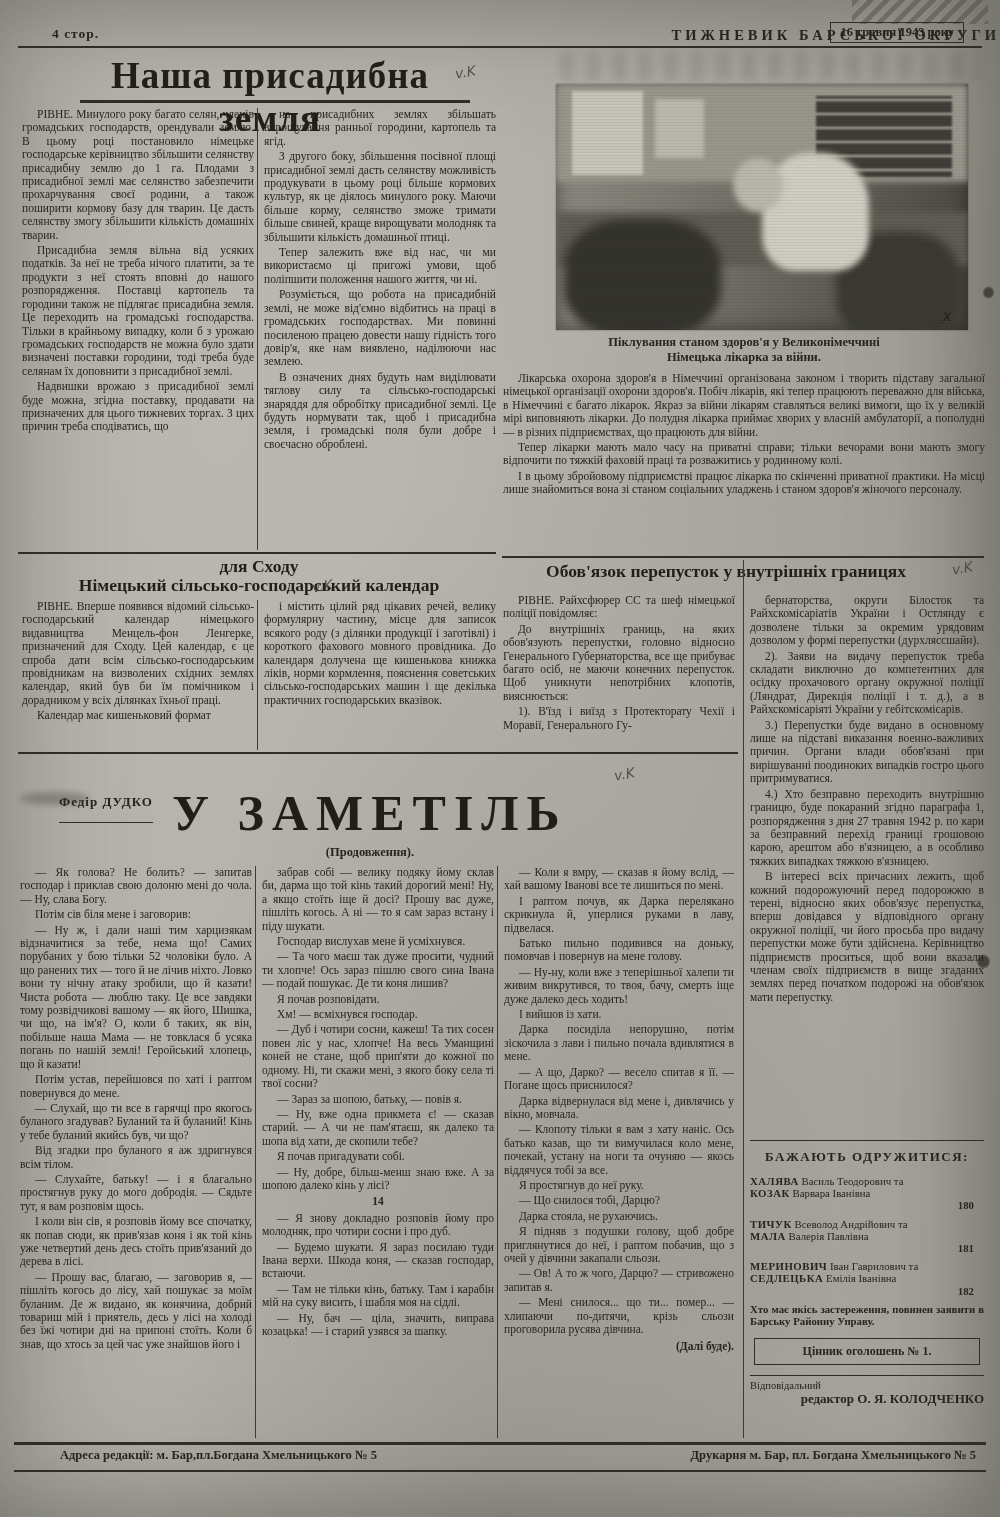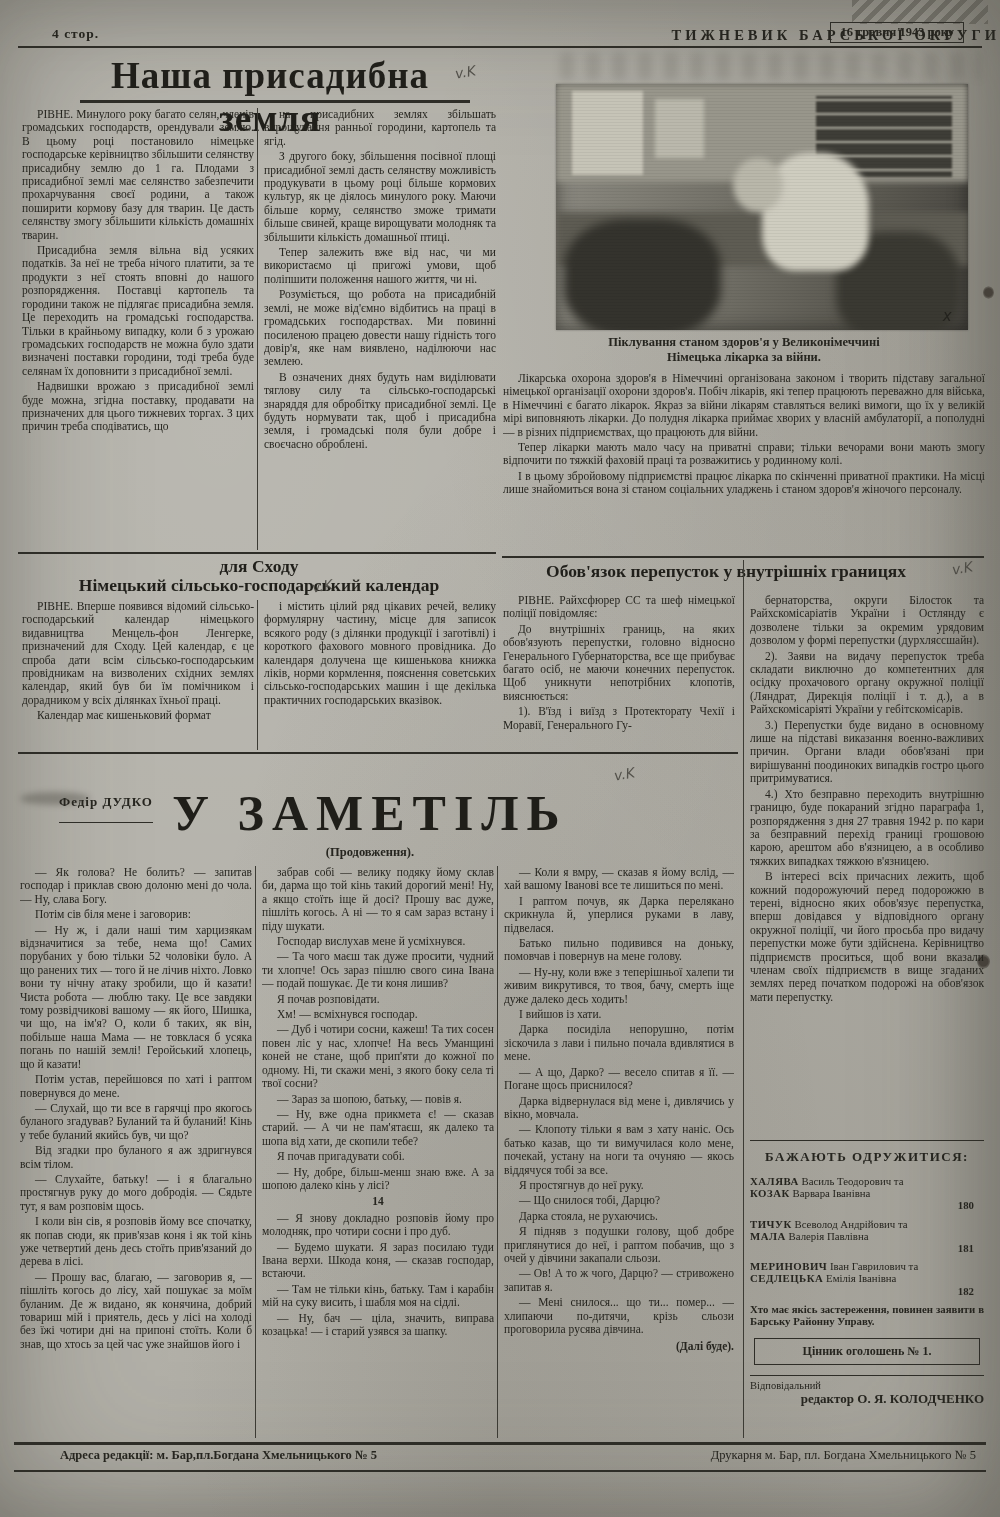--- a/index.html
+++ b/index.html
@@ -71,21 +71,21 @@
   .m-entry b { letter-spacing:.5px; }
   .m-num { text-align:right; font-weight:bold; padding-right:10px; }
   .m-note { font-size:10.8px; line-height:12.5px; font-weight:bold; text-align:justify; margin:6px 0 10px 0; }
   .price-box { border:1.5px solid #2e2d27; text-align:center; font-weight:bold; font-size:12px; padding:5px 0; margin:0 4px 10px 4px; }
   .editor-block { border-top:1px solid #2e2d27; padding-top:4px; }
   .editor-label { font-size:10.5px; }
   .editor-name { font-weight:bold; font-size:13px; text-align:right; }
 
   
   .footer-left  { left:28px; top:1448px; font-weight:bold; font-size:12.5px;margin-left:32px; }
-  .footer-right { right:24px; top:1448px; font-weight:normal; font-size:12.5px; }
+  .footer-right { right:24px; top:1448px; font-weight:bold; font-size:12.5px; }
 
   
   .hand { position:absolute; font-family:"DejaVu Sans",sans-serif; font-style:italic; font-size:14px; color:#44423c; transform:rotate(-10deg); opacity:.85; }
   .smudge { position:absolute; border-radius:50%; filter:blur(3px); }
   .spot { position:absolute; border-radius:50%; background:radial-gradient(circle,#46413a 0 45%, rgba(70,65,58,.4) 70%, transparent 75%); }
   .corner-stamp { position:absolute; left:852px; top:0; width:136px; height:24px; opacity:.45;
     background:repeating-linear-gradient(135deg, #4a4840 0 5px, transparent 5px 11px); }
   .ghost { position:absolute; opacity:.14; filter:blur(4px); background:
     repeating-linear-gradient(90deg, #3f3d35 0 14px, transparent 14px 26px); }
 </style>

